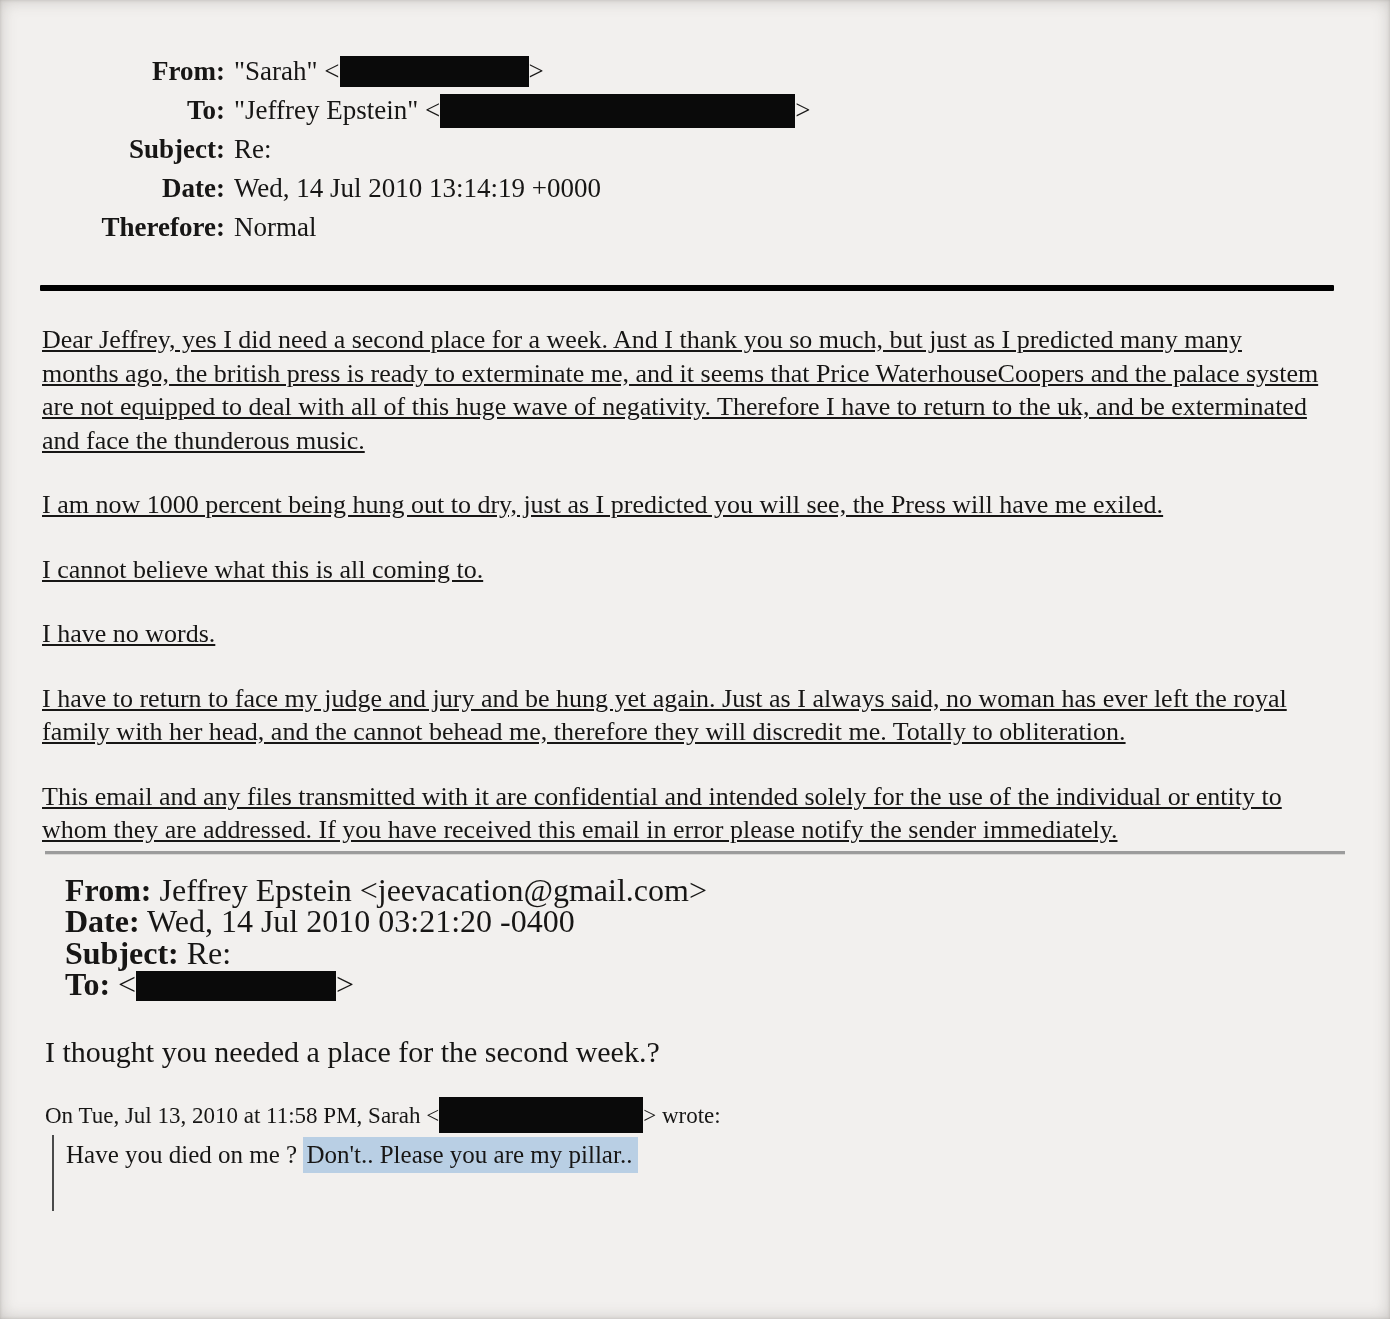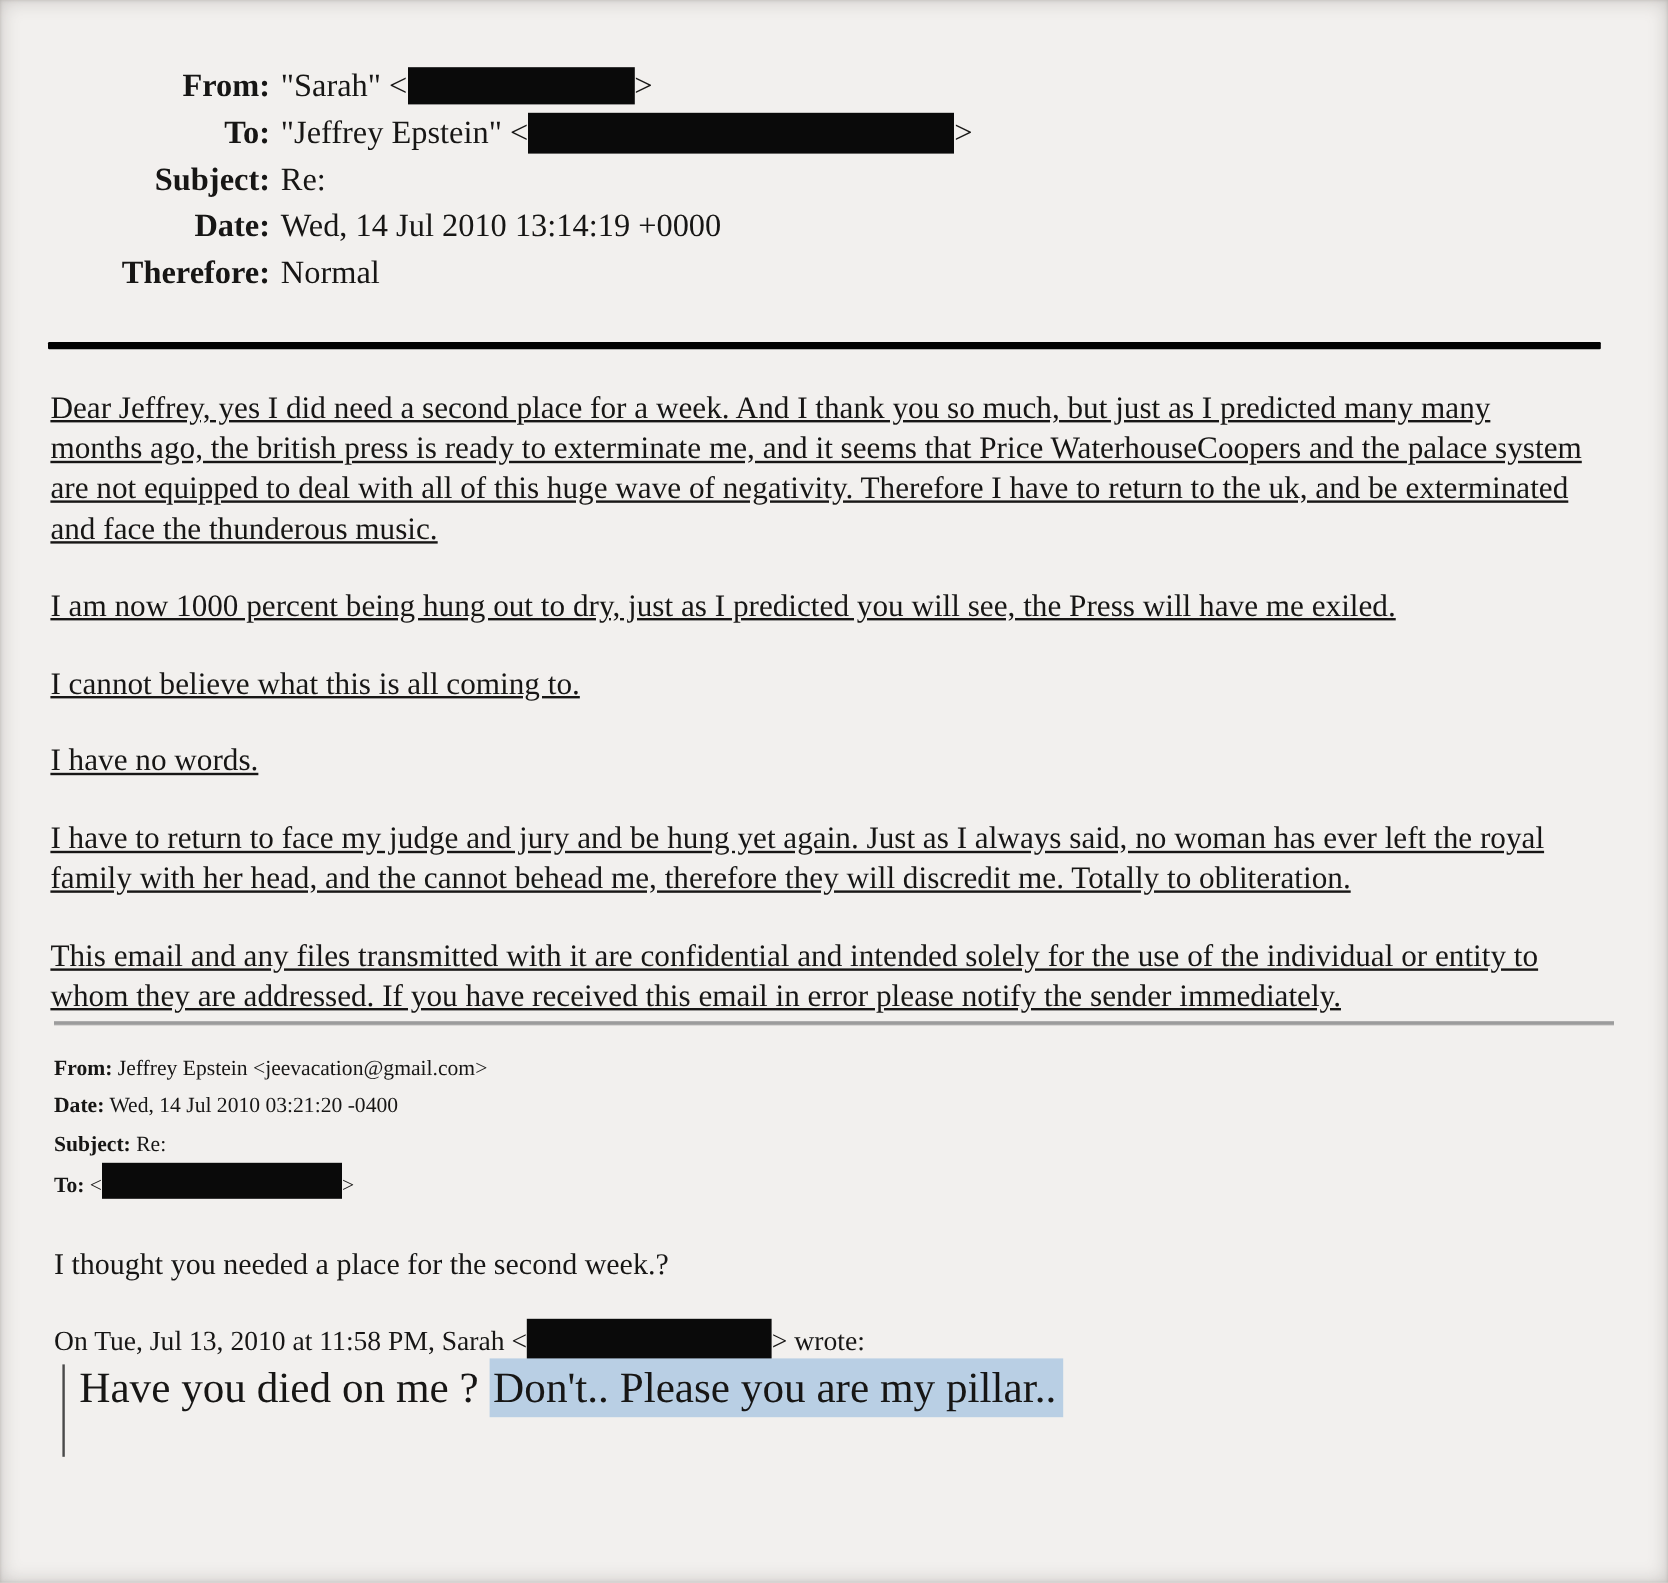--- a/index.html
+++ b/index.html
@@ -62,42 +62,42 @@
 
   .divider-thin {
     height: 3px;
     margin: 0 45px;
     background: #9c9c9c;
     border-bottom: 1px solid #d9d7d5;
   }
 
   
   .quoted-header {
-    margin: 20px 60px 0 45px;
-    font-size: 18px;
+    margin: 20px 60px 0 65px;
+    font-size: 32px;
     line-height: 31.5px;
   }
   .quoted-header .qlbl { font-weight: bold; }
 
   .thought-line {
     margin: 34px 60px 0 45px;
-    font-size: 25px;
+    font-size: 30px;
     line-height: 33.5px;
   }
   .attribution {
     margin: 28px 60px 0 45px;
     font-size: 23px;
     line-height: 33.5px;
     white-space: nowrap;
   }
   .reply-quote {
     margin: 2px 60px 0 52px;
     border-left: 2px solid #4a4a4a;
     padding: 3px 0 40px 12px;
-    font-size: 36px;
+    font-size: 25px;
     line-height: 33.5px;
   }
   .hl { padding: 4px 6px 5px 3px; }
 </style>
 </head>
 <body>
 
 <div class="vignette"></div>
 
 <div>

